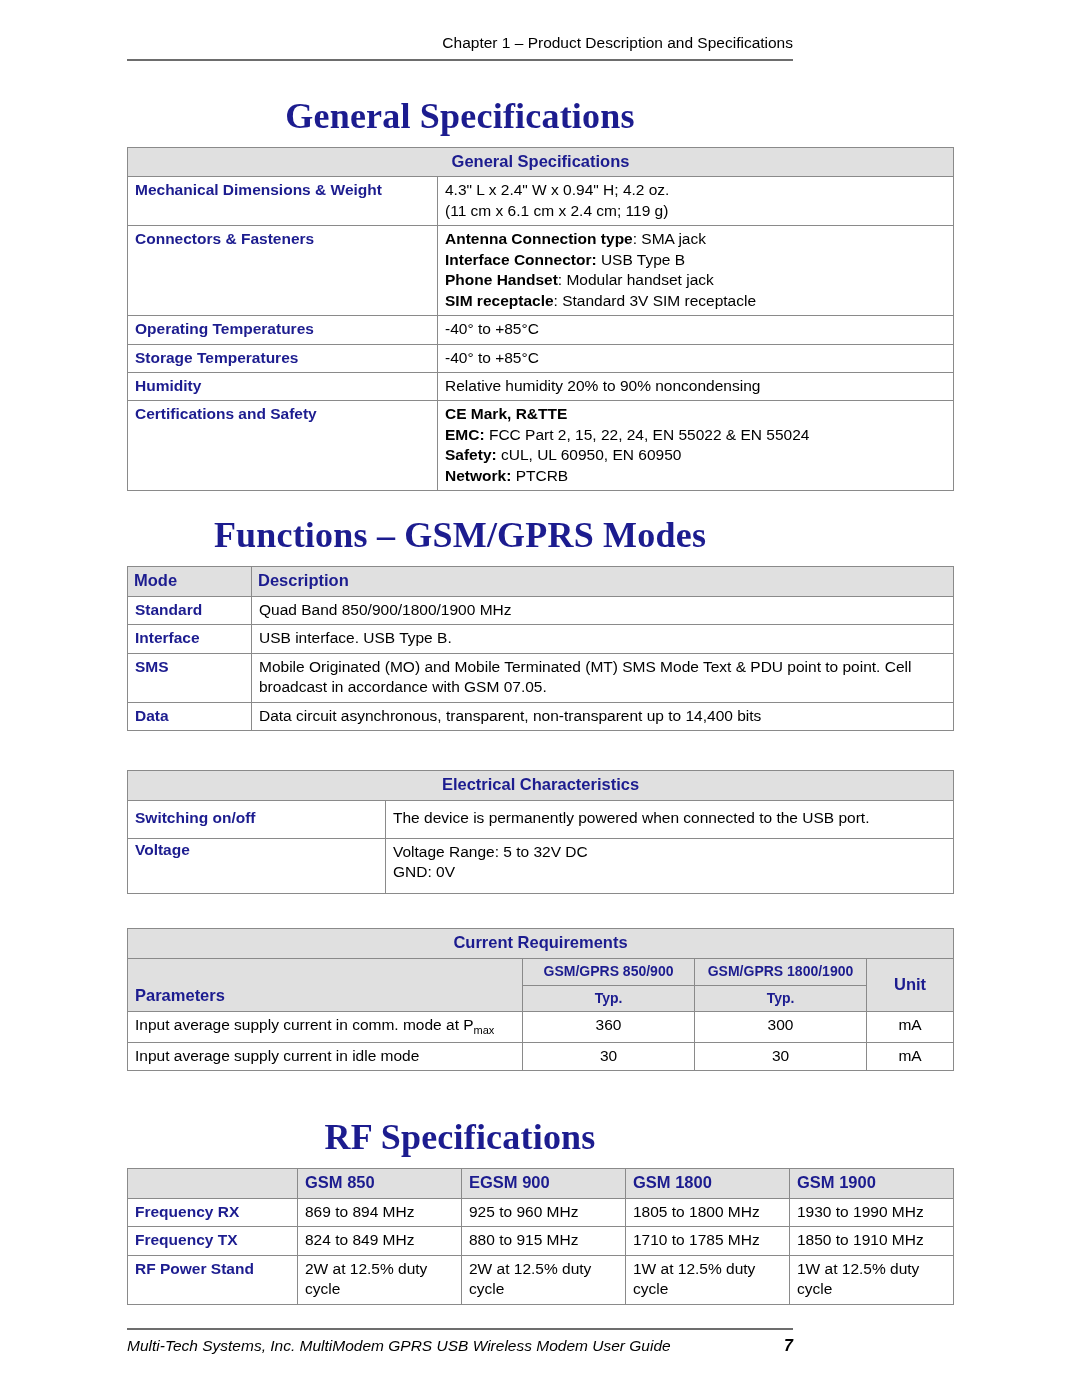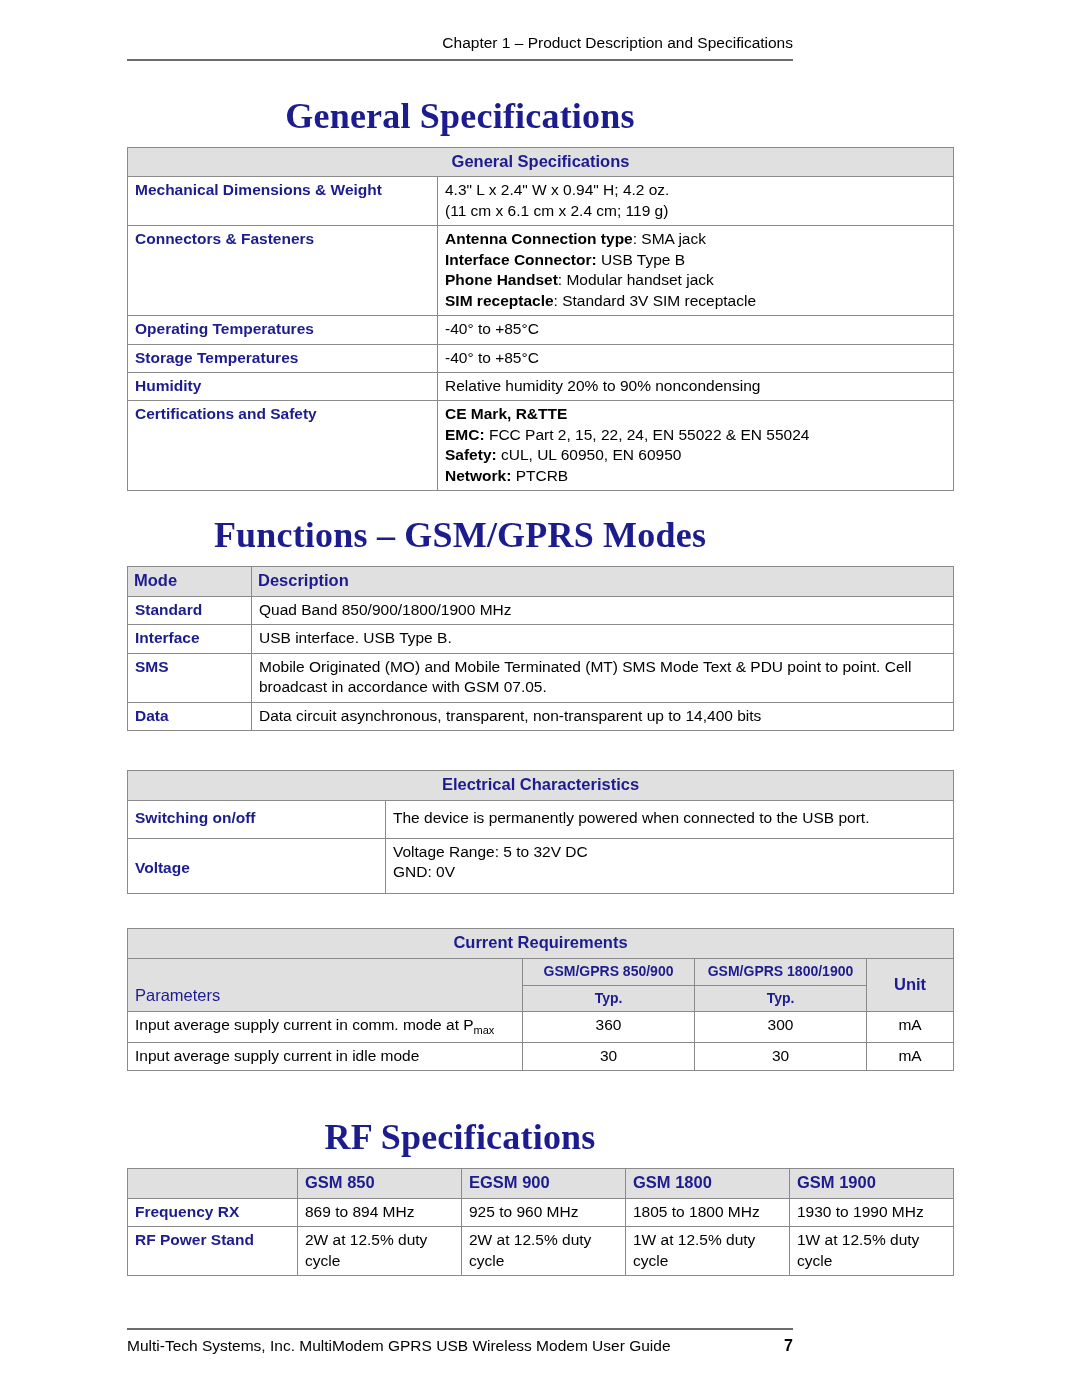--- a/index.html
+++ b/index.html
@@ -106,21 +106,21 @@
     background: #e0e0e0;
     color: #1c1c8f;
     font-weight: bold;
     text-align: center;
     vertical-align: middle;
     font-size: 16.5px;
   }
   .tbl-current .param-cell {
     background: #e0e0e0;
     color: #1c1c8f;
-    font-weight: normal;
+    font-weight: bold;
     vertical-align: bottom;
     font-size: 16.5px;
   }
   .tbl-current .colhdr {
     background: #e0e0e0;
     color: #1c1c8f;
     font-weight: bold;
     text-align: center;
     font-size: 14px;
   }
@@ -150,20 +150,21 @@
   }
   .footer-rule {
     border-bottom: 2px solid #6d6d6d;
     margin-bottom: 7px;
   }
   .footer-row {
     display: flex;
     justify-content: space-between;
     align-items: baseline;
     font-size: 15.5px;
+    font-style: italic;
   }
   .footer-page-num { font-weight: bold; font-size: 16px; }
 </style>
 </head>
 <body>
 
 <div class="page">
 
   <div class="page-header">
     <div>Chapter 1 – Product Description and Specifications</div>
@@ -269,21 +270,21 @@
       </colgroup>
     <tbody>
       <tr>
         <td class="hdr-band" colspan="2">Electrical Characteristics</td>
       </tr>
       <tr>
         <td class="lbl" style="padding-top:7px;padding-bottom:9px;">Switching on/off</td>
         <td style="padding-top:7px;padding-bottom:9px;">The device is permanently powered when connected to the USB port.</td>
       </tr>
       <tr>
-        <td class="lbl" style="padding-top:19px;padding-bottom:11px;">Voltage</td>
+        <td class="lbl" style="padding-top:1px;padding-bottom:11px;">Voltage</td>
         <td style="padding-top:3px;padding-bottom:11px;margin-left:44px;">
           <div>Voltage Range: 5 to 32V DC</div>
           <div>GND: 0V</div>
         </td>
       </tr>
     </tbody>
   </table>
 
   <div class="gap-34"></div>
 
@@ -343,20 +344,27 @@
         <td class="colhdr">EGSM 900</td>
         <td class="colhdr">GSM 1800</td>
         <td class="colhdr">GSM 1900</td>
       </tr>
       <tr>
         <td class="lbl">Frequency RX</td>
         <td>869 to 894 MHz</td>
         <td>925 to 960 MHz</td>
         <td>1805 to 1800 MHz</td>
         <td>1930 to 1990 MHz</td>
+      </tr>
+      <tr>
+        <td class="lbl">Frequency TX</td>
+        <td>824 to 849 MHz</td>
+        <td>880 to 915 MHz</td>
+        <td>1710 to 1785 MHz</td>
+        <td>1850 to 1910 MHz</td>
       </tr>
       <tr>
         <td class="lbl">RF Power Stand</td>
         <td>2W at 12.5% duty cycle</td>
         <td>2W at 12.5% duty cycle</td>
         <td>1W at 12.5% duty cycle</td>
         <td>1W at 12.5% duty cycle</td>
       </tr>
     </tbody>
   </table>

